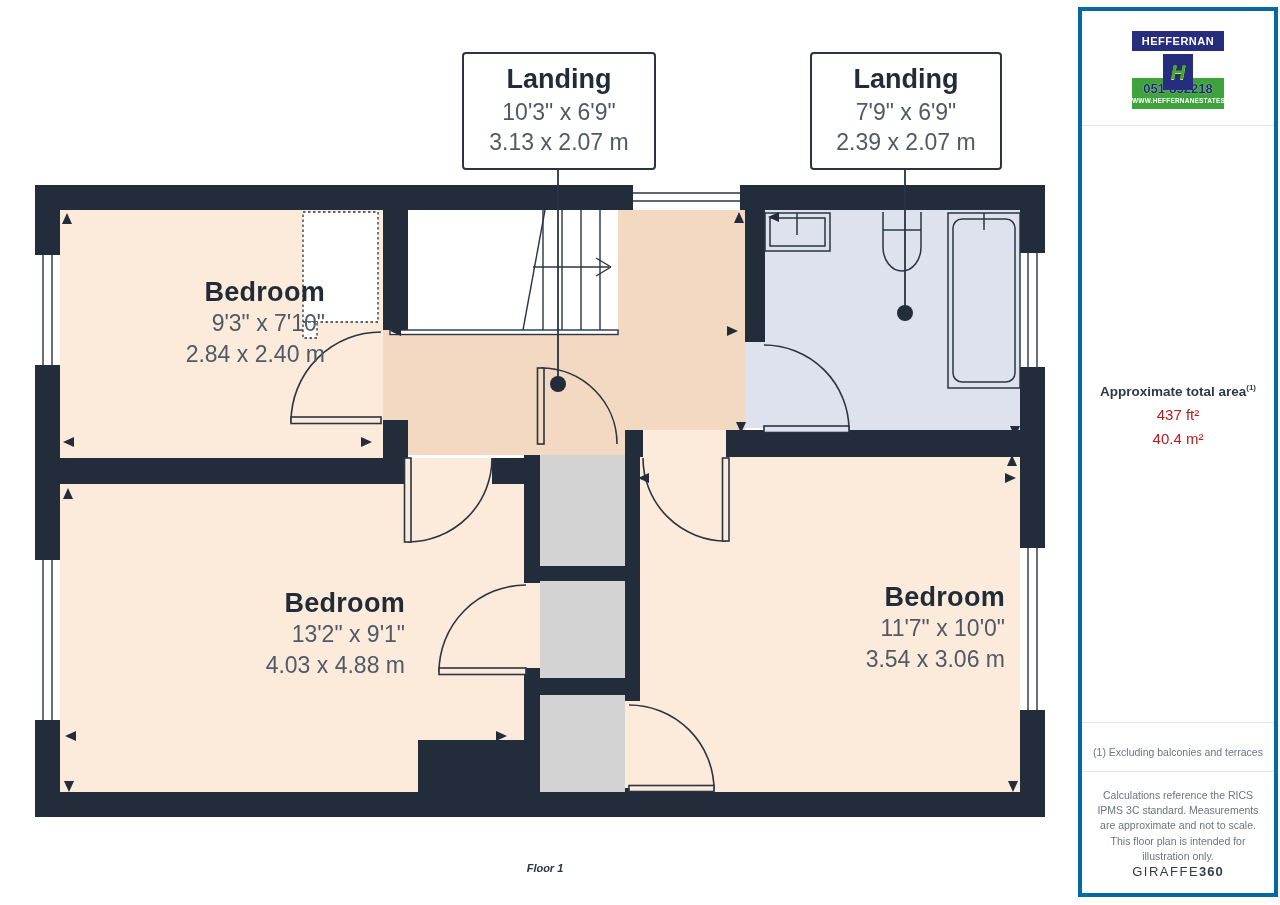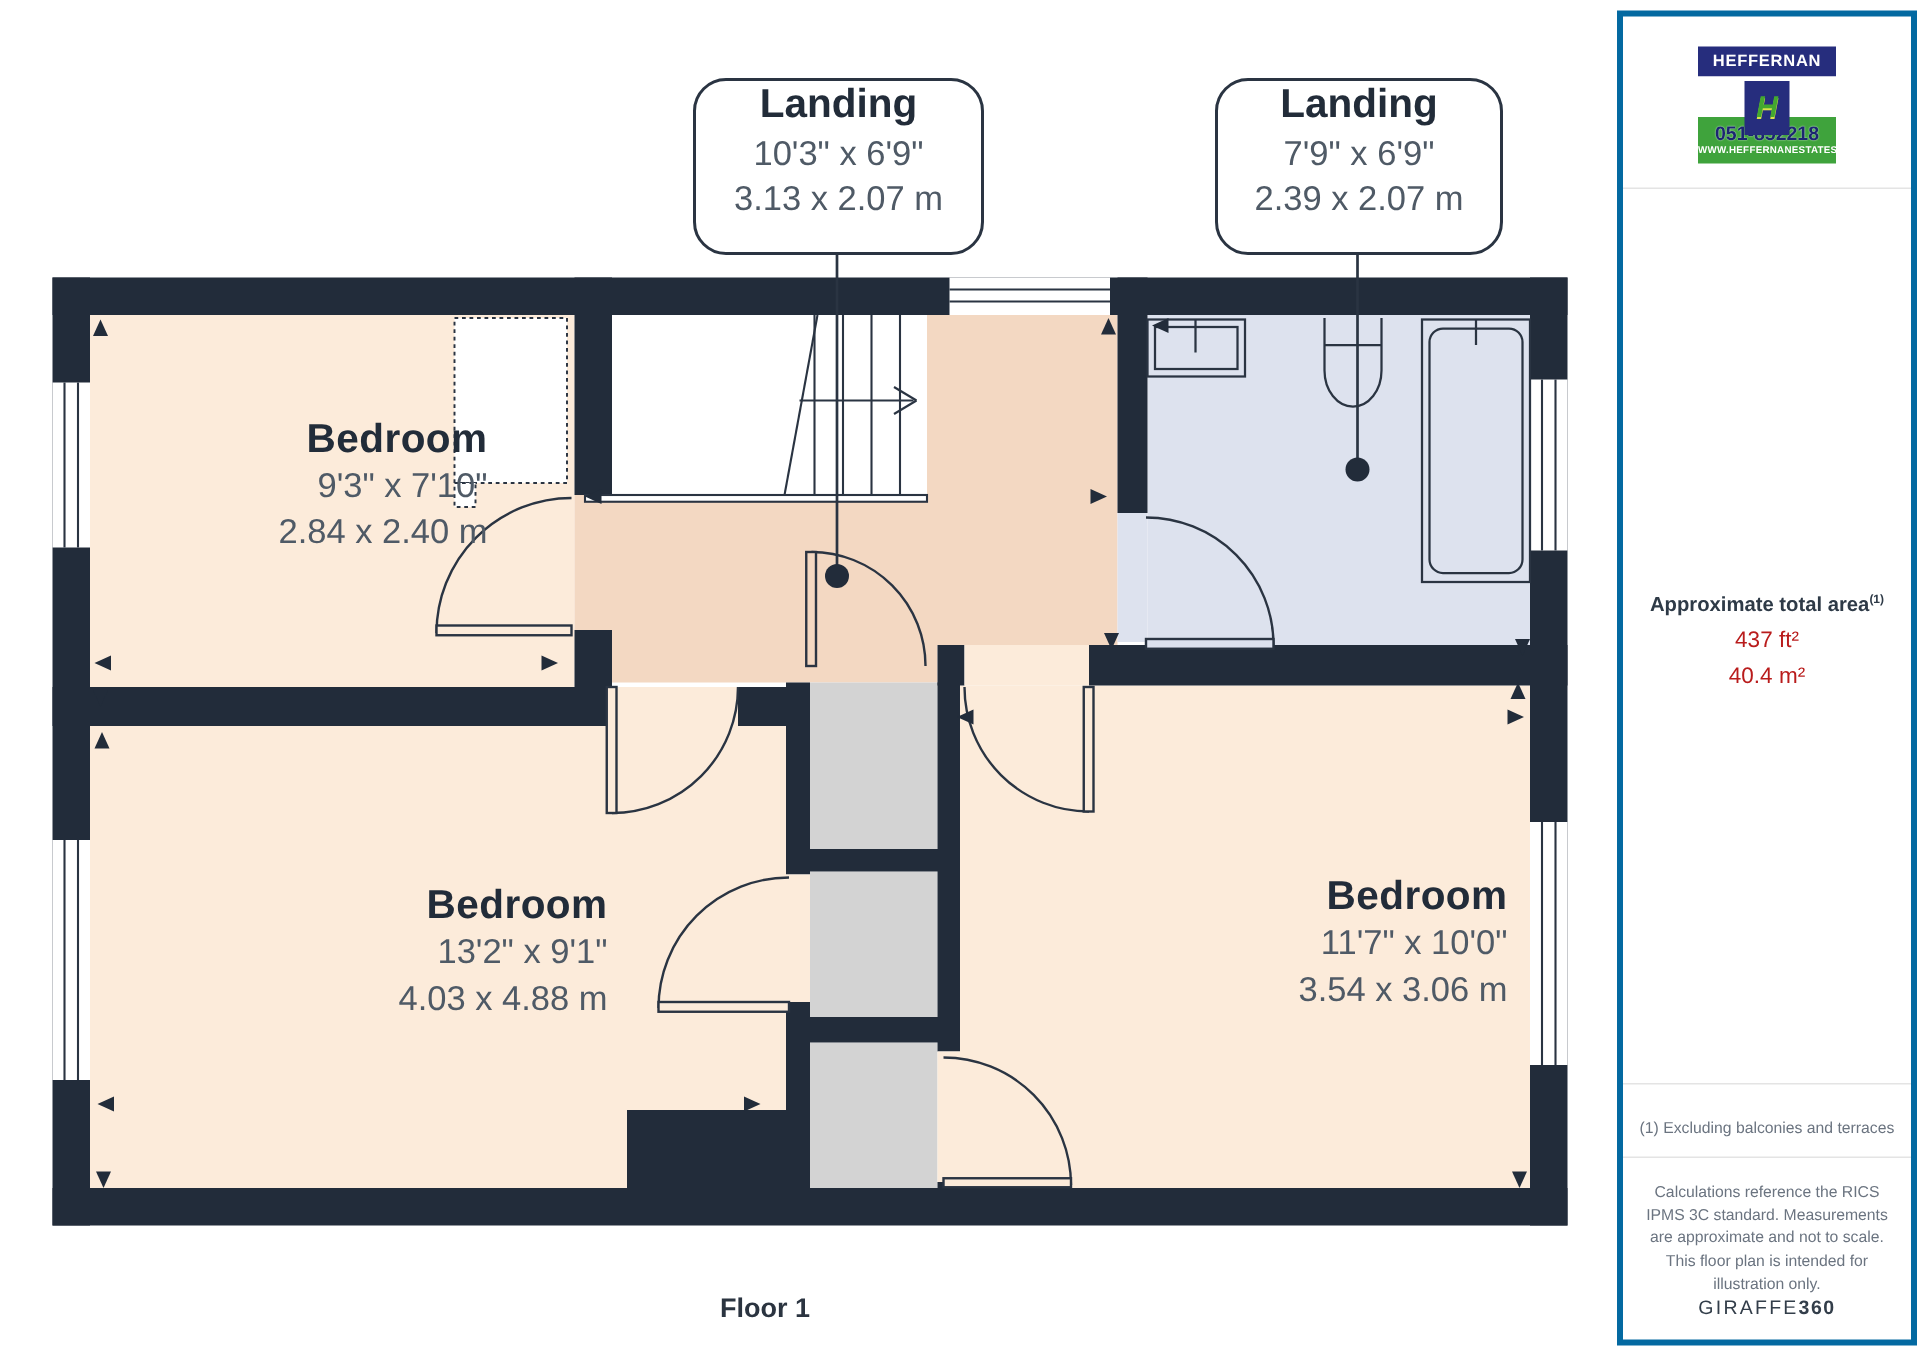--- a/index.html
+++ b/index.html
@@ -4,33 +4,33 @@
 <style>
   html,body{margin:0;padding:0;background:#ffffff;}
   #stage{position:relative;width:1280px;height:905px;background:#ffffff;overflow:hidden;
          font-family:"Liberation Sans","DejaVu Sans",sans-serif;}
   #plan-svg{position:absolute;left:0;top:0;}
 
   .room-label{position:absolute;text-align:right;pointer-events:none;}
   .room-label .rname{font-size:27px;font-weight:bold;color:#222c39;letter-spacing:.3px;}
   .room-label .rdim{font-size:23px;color:#4f5a66;line-height:31px;}
 
-  .callout{position:absolute;background:#ffffff;border:2px solid #2a3442;border-radius:22px;
-           text-align:center;box-sizing:border-box;}
+  .callout{position:absolute;background:#ffffff;border:2px solid #2a3442;border-radius:4px;
+           text-align:center;padding-top:10px;box-sizing:border-box;}
   .callout .cname{font-size:27px;font-weight:bold;color:#222c39;margin-bottom:2px;}
   .callout .cdim{font-size:23px;color:#4f5a66;line-height:30px;}
 
-  .floor-label{position:absolute;left:480px;top:862px;width:130px;
-               font-size:18px;font-weight:bold;color:#2b3440;}
+  .floor-label{position:absolute;left:480px;top:862px;width:130px;text-align:center;
+               font-size:11px;font-weight:bold;color:#2b3440;font-style:italic;}
 
   
   .sidebar{position:absolute;left:1078px;top:7px;width:200px;height:890px;background:#fff;
            border:4px solid #0369a1;box-sizing:border-box;}
   .sb-divider{position:absolute;left:0;width:100%;height:1px;background:#e4e4e4;}
-  .area-block{position:absolute;top:384px;left:0;width:100%;text-align:center;}
+  .area-block{position:absolute;top:372px;left:0;width:100%;text-align:center;}
   .area-title{font-size:13.5px;font-weight:bold;color:#2e3a47;}
   .area-title sup{font-size:8px;}
   .area-val{font-size:15px;color:#b91c1c;margin-top:7px;}
   .footnote{position:absolute;top:722px;left:0;width:100%;height:38px;display:flex;
             align-items:center;justify-content:center;font-size:10.5px;color:#6b7480;}
   .disclaimer{position:absolute;top:777px;left:0;width:100%;box-sizing:border-box;
               padding:0 14px;text-align:center;font-size:10.5px;line-height:1.45;color:#6b7480;}
   .brand{position:absolute;top:853px;left:0;width:100%;text-align:center;font-size:13px;
          color:#333e4a;letter-spacing:1.5px;}
   .brand b{letter-spacing:1px;}

